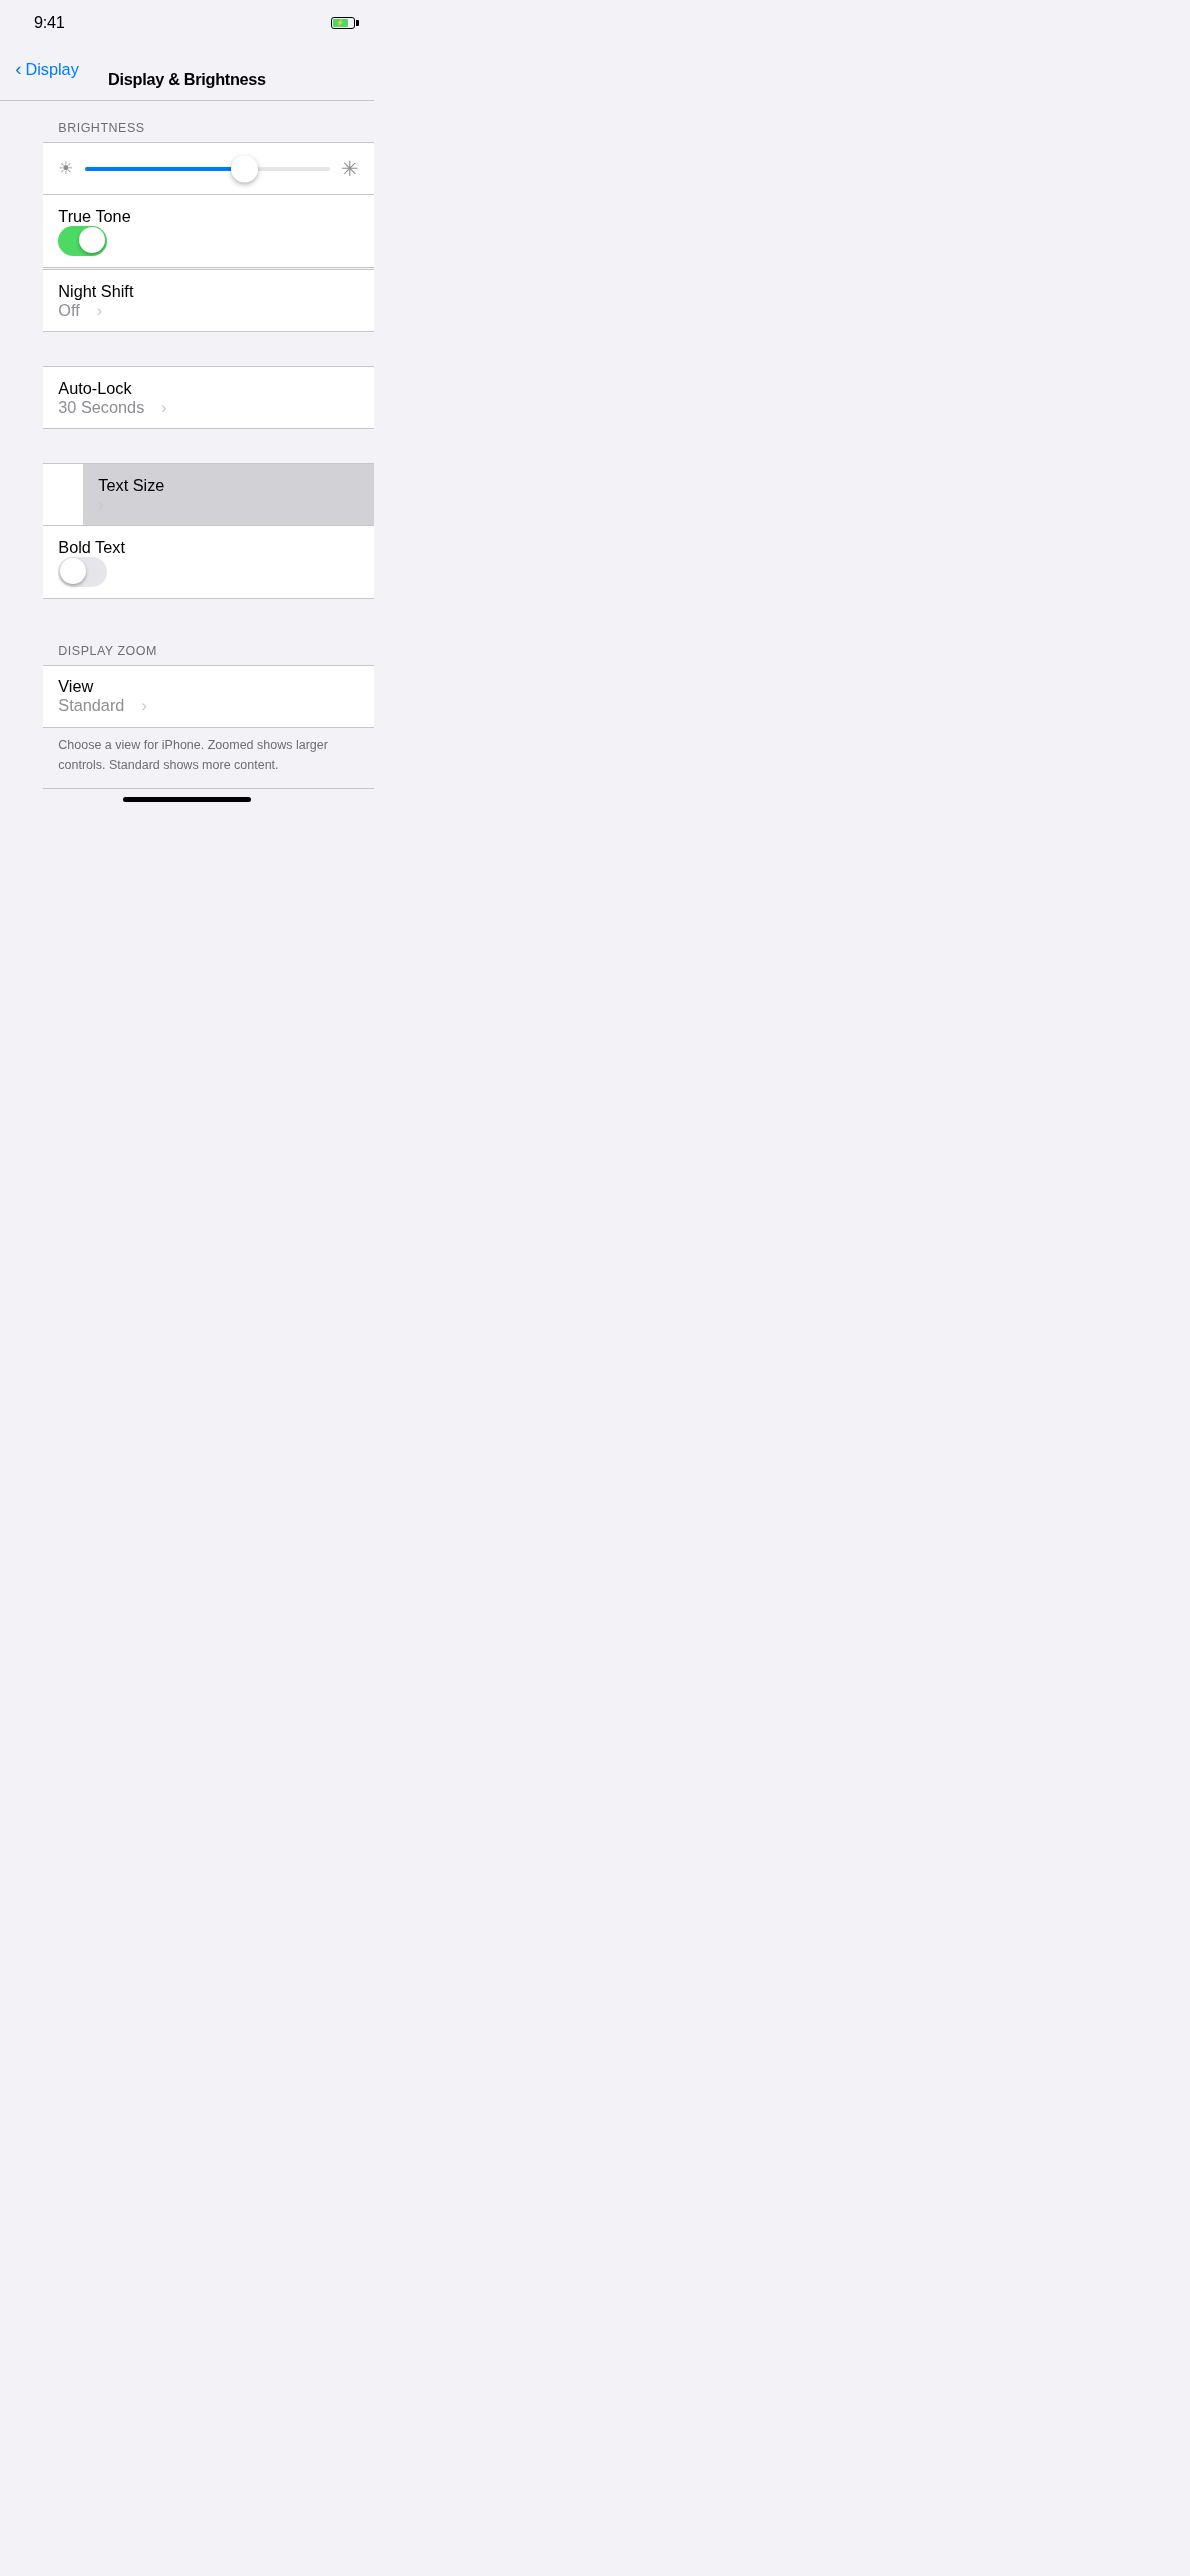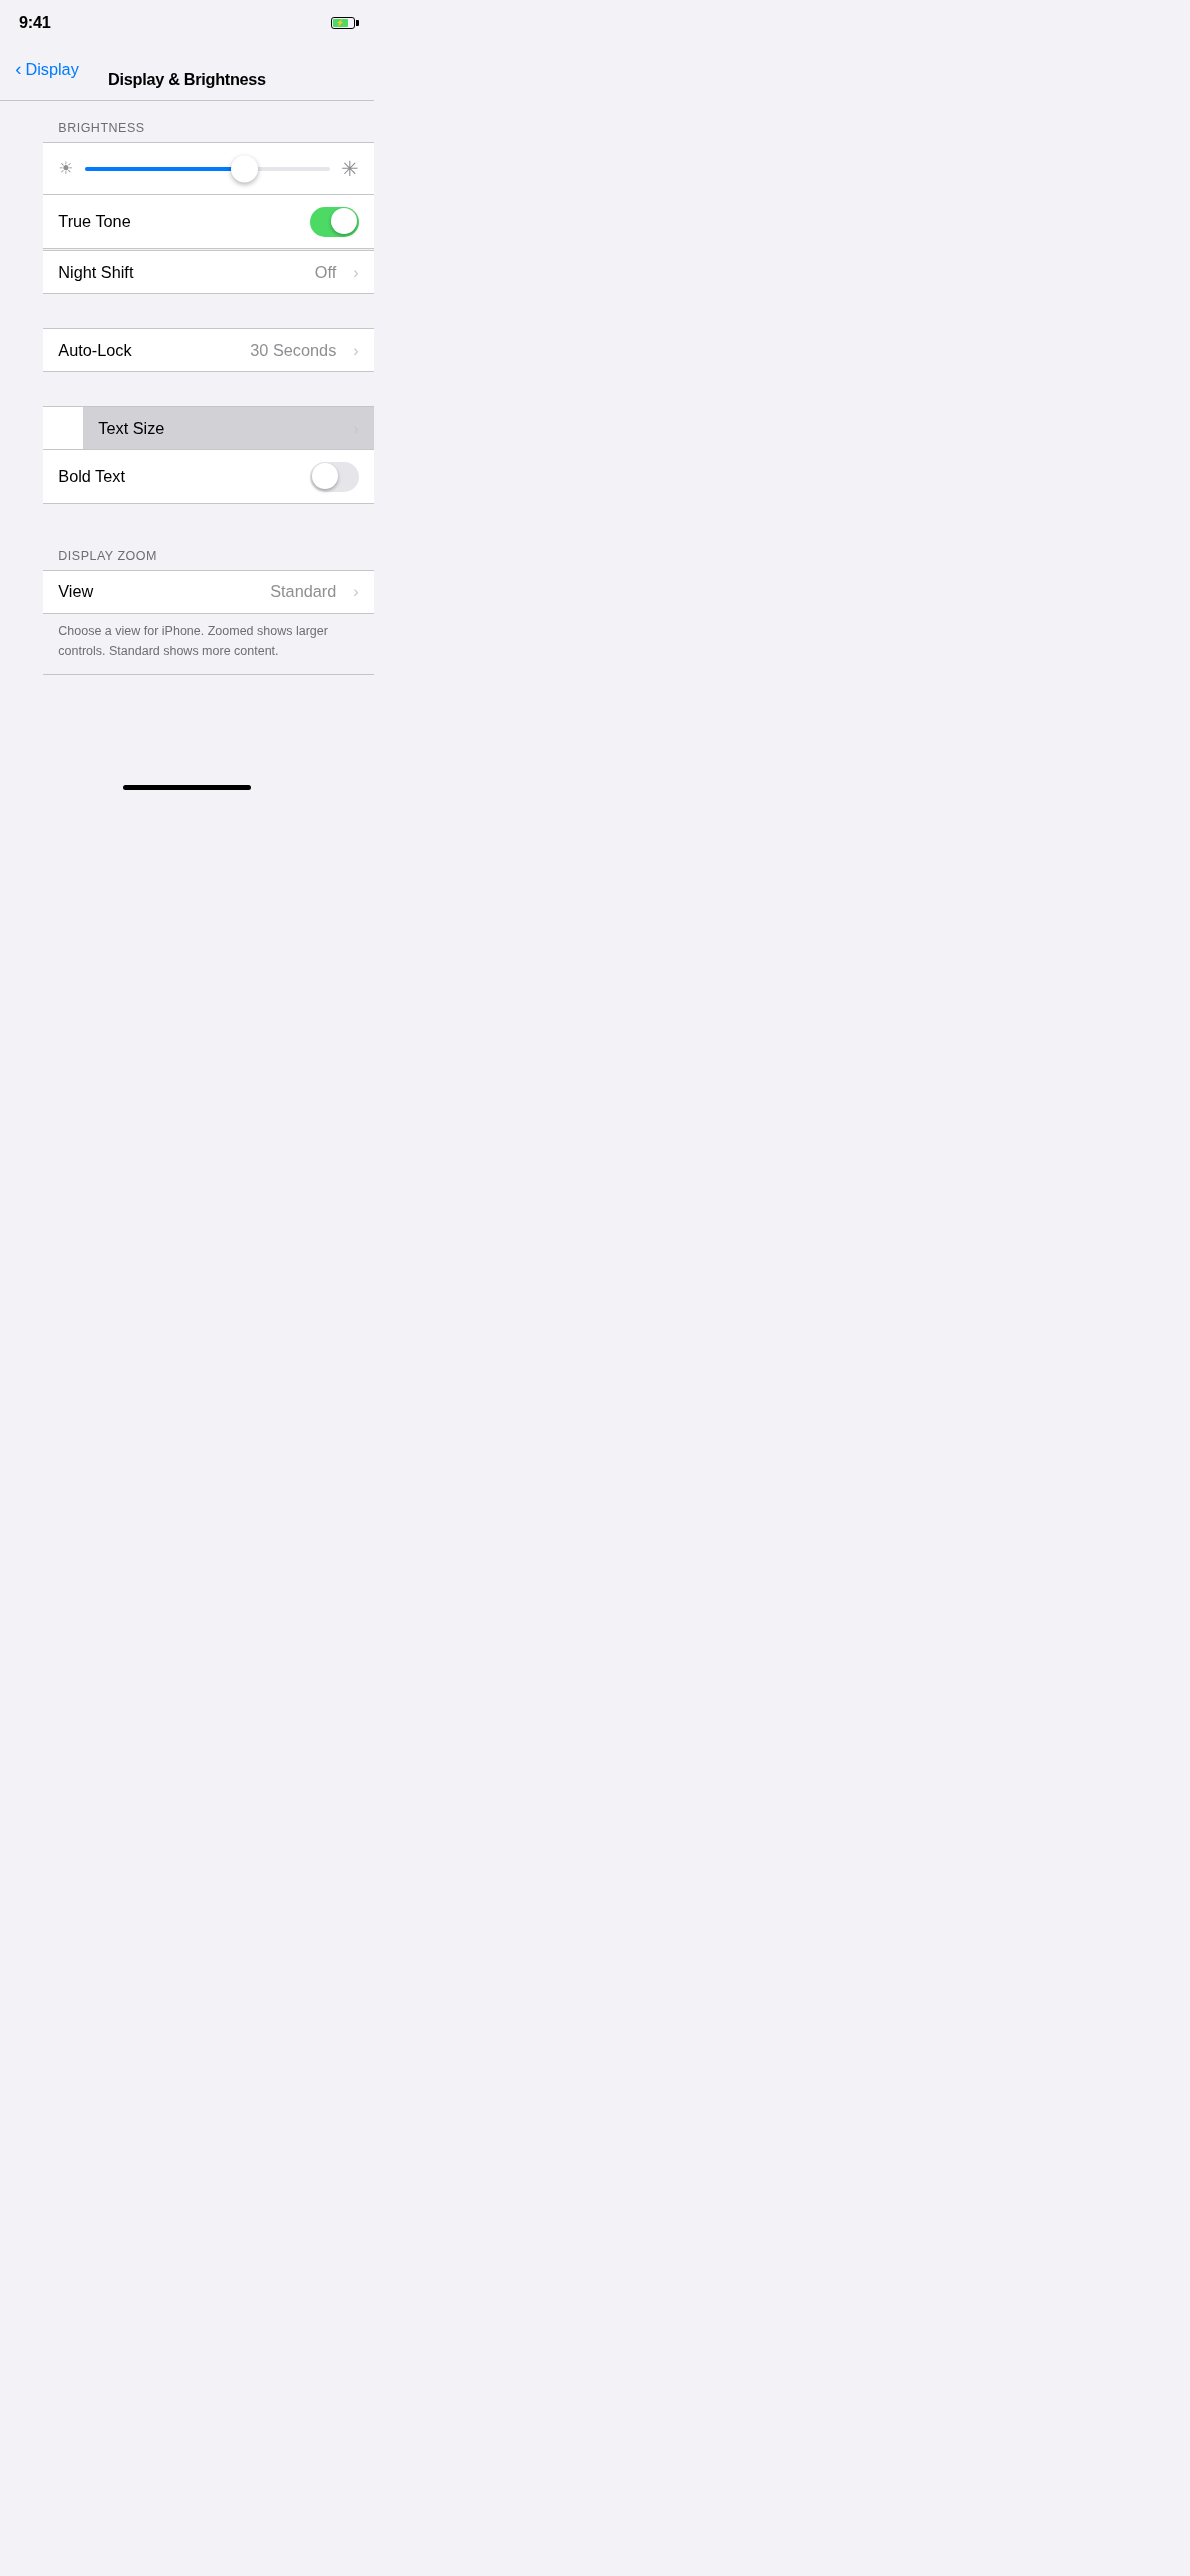--- a/index.html
+++ b/index.html
@@ -17,23 +17,24 @@
     .status-bar {
       display: flex;
       justify-content: space-between;
       align-items: center;
       padding: 13.4px 19px 9.6px 19px;
       background: #f2f2f7;
     }
 
     .status-time {
       font-size: 16.3px;
-      font-weight: 700;
+      font-weight: 400;
       color: #000;
       letter-spacing: -0.3px;
+      margin-left: 15px;
     }
 
     .status-icons {
       display: flex;
       align-items: center;
       gap: 5.8px;
     }
 
     .battery-icon {
       display: flex;
@@ -144,25 +145,25 @@
     
     .card-section {
       background: #fff;
       border-top: 0.5px solid #c6c6c8;
       border-bottom: 0.5px solid #c6c6c8;
     }
 
     
     .row {
       display: flex;
-      align-items: center;
       justify-content: space-between;
       padding: 11.5px 15.3px;
       background: #fff;
       min-height: 42px;
+      flex-direction: column;
     }
 
     .row + .row {
       border-top: 0.5px solid #c6c6c8;
     }
 
     .row-label {
       font-size: 16.3px;
       color: #000;
     }

